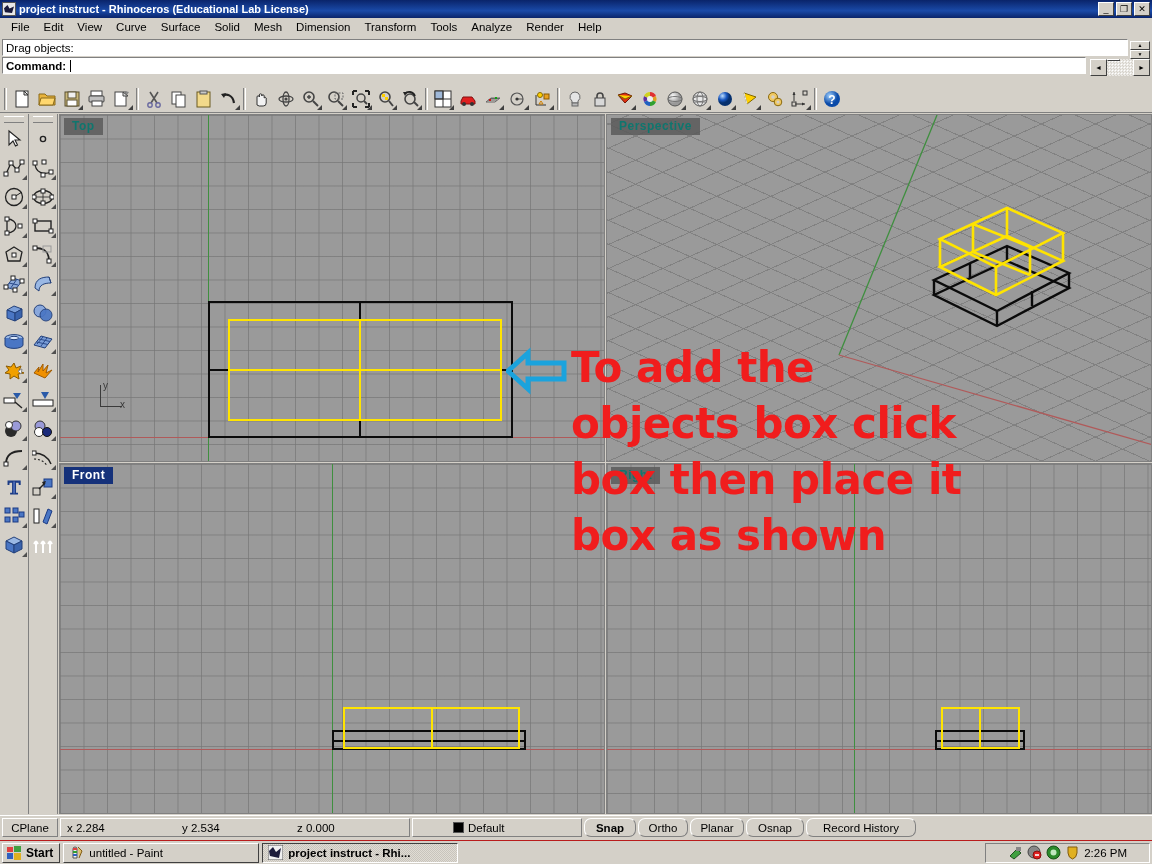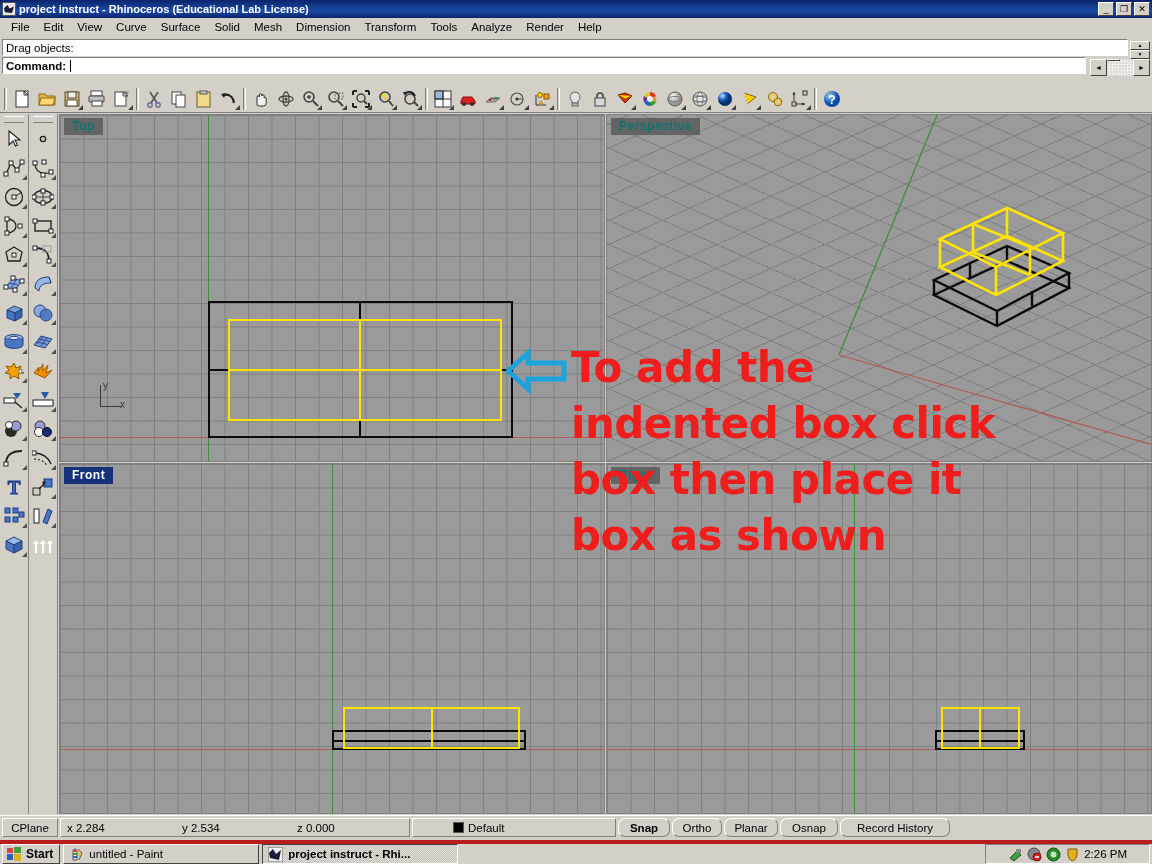--- a/index.html
+++ b/index.html
@@ -228,38 +228,38 @@
   .sb-cell {
     border: 1px solid #808080; border-top-color: #fff; border-left-color: #fff;
     height: 19px; display: flex; align-items: center;
     padding: 0 6px; margin-right: 2px;
   }
   .sb-cplane { width: 56px; justify-content: center; }
   .sb-coords { width: 350px; }
   .sb-coords span { display: inline-block; }
   .sb-x { width: 115px; }
   .sb-y { width: 115px; }
-  .sb-layer { width: 204px; padding-left: 40px; }
+  .sb-layer { width: 170px; padding-left: 40px; }
   .sb-swatch {
     width: 11px; height: 11px; background: #000; margin-right: 4px; flex: none;
     border: 1px solid #555;
   }
   .sb-toggle { justify-content: center; border-radius: 7px; }
   .sb-snap { width: 52px; font-weight: bold; }
   .sb-ortho { width: 50px; }
   .sb-planar { width: 54px; }
   .sb-osnap { width: 58px; }
   .sb-hist { width: 110px; }
 
   
   .taskbar {
     position: absolute; left: 0; top: 840px;
     width: 1152px; height: 24px;
     background: #d4d0c8;
-    border-top: 4px solid #b91c1c;
+    border-top: 1px solid #b91c1c;
     display: flex; align-items: center; padding: 0 2px;
     gap: 3px;
   }
   .start-btn {
     display: flex; align-items: center; gap: 4px;
     height: 20px; padding: 0 6px 0 3px;
     background: #d4d0c8;
     border: 1px solid #fff; border-right-color: #404040; border-bottom-color: #404040;
     font-size: 12px; font-weight: bold;
   }
@@ -905,21 +905,21 @@
 
     </div>
   </div>
 
   <svg class="annot-arrow" width="62" height="52">
     <path d="M2 26 L22 8 L22 18 L58 18 L58 34 L22 34 L22 44 Z" fill="none" stroke="#1ba3dd" stroke-width="5" stroke-linejoin="miter"></path>
   </svg>
 
   <div class="annot-text">
     <div>To add the</div>
-    <div>indented box click</div>
+    <div>objects box click</div>
     <div>box then place it</div>
     <div>box as shown</div>
   </div>
 
   <div class="statusbar">
     <div class="sb-cell sb-cplane">CPlane</div>
     <div class="sb-cell sb-coords">
       <span class="sb-x">x 2.284</span>
       <span class="sb-y">y 2.534</span>
       <span class="sb-z">z 0.000</span>

